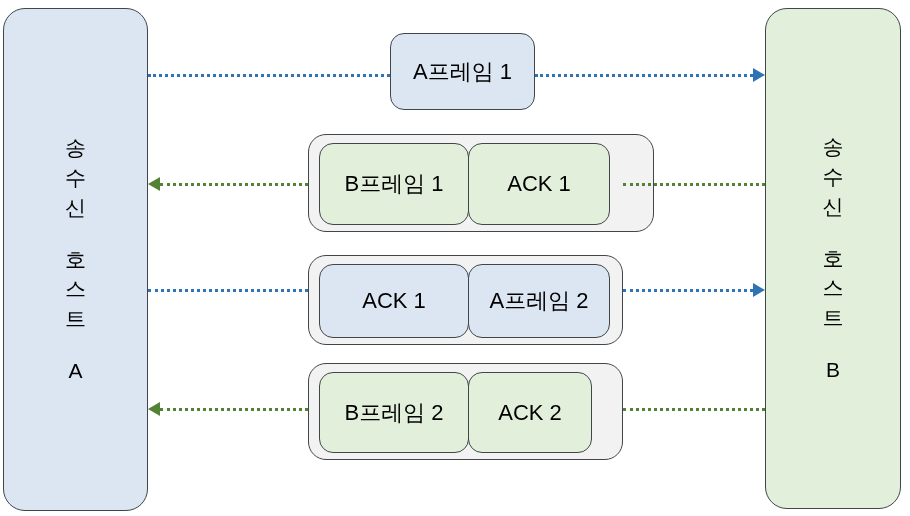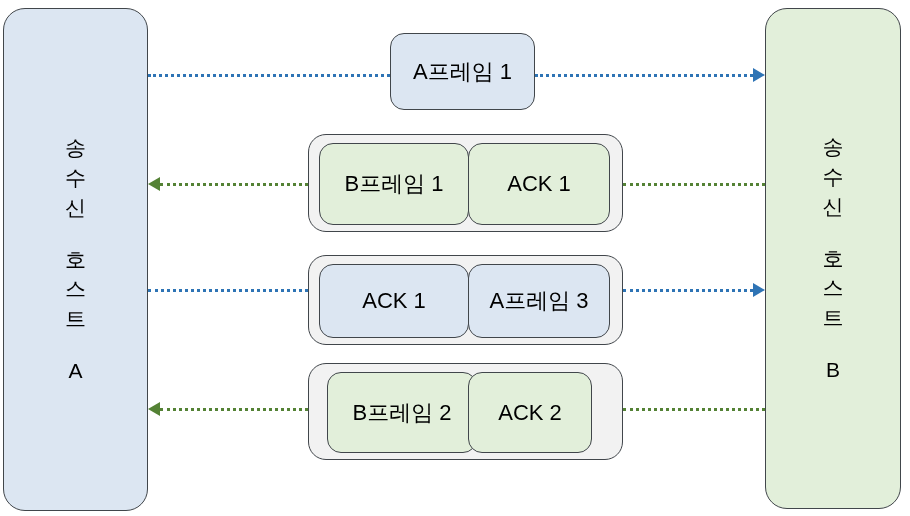--- a/index.html
+++ b/index.html
@@ -150,46 +150,46 @@
 
   <div class="conn conn-blue" style="left:148px; top:74px; width:242px;"></div>
   <div class="framebox fill-blue" style="left:390px; top:33px; width:145px; height:77px;">
     <span>A프레임 1</span>
   </div>
   <div class="conn conn-blue" style="left:535px; top:74px; width:218px;"></div>
   <div class="arrow arrow-right-blue" style="left:753px; top:68px;"></div>
 
   <div class="arrow arrow-left-green" style="left:148px; top:177px;"></div>
   <div class="conn conn-green" style="left:160px; top:183px; width:148px;"></div>
-  <div class="group" style="left:308px; top:134px; width:315px; height:98px;">
+  <div class="group" style="left:308px; top:134px; width:346px; height:98px;">
     <div class="framebox fill-green" style="left:10px; top:8px; width:150px; height:82px;">
       <span>B프레임 1</span>
     </div>
     <div class="framebox fill-green" style="left:159px; top:8px; width:142px; height:82px;">
       <span>ACK 1</span>
     </div>
   </div>
   <div class="conn conn-green" style="left:623px; top:183px; width:142px;"></div>
 
   <div class="conn conn-blue" style="left:148px; top:289px; width:160px;"></div>
   <div class="group" style="left:308px; top:255px; width:315px; height:90px;">
     <div class="framebox fill-blue" style="left:10px; top:8px; width:150px; height:74px;">
       <span>ACK 1</span>
     </div>
     <div class="framebox fill-blue" style="left:159px; top:8px; width:142px; height:74px;">
-      <span>A프레임 3</span>
+      <span>A프레임 2</span>
     </div>
   </div>
   <div class="conn conn-blue" style="left:623px; top:289px; width:130px;"></div>
   <div class="arrow arrow-right-blue" style="left:753px; top:283px;"></div>
 
   <div class="arrow arrow-left-green" style="left:148px; top:402px;"></div>
   <div class="conn conn-green" style="left:160px; top:408px; width:148px;"></div>
   <div class="group" style="left:308px; top:363px; width:315px; height:97px;">
-    <div class="framebox fill-green" style="left:18px; top:8px; width:150px; height:81px;align-items:center;">
+    <div class="framebox fill-green" style="left:10px; top:8px; width:150px; height:81px;align-items:center;">
       <span>B프레임 2</span>
     </div>
     <div class="framebox fill-green" style="left:159px; top:8px; width:124px; height:81px;">
       <span>ACK 2</span>
     </div>
   </div>
   <div class="conn conn-green" style="left:623px; top:408px; width:142px;"></div>
 
 </div>
 

